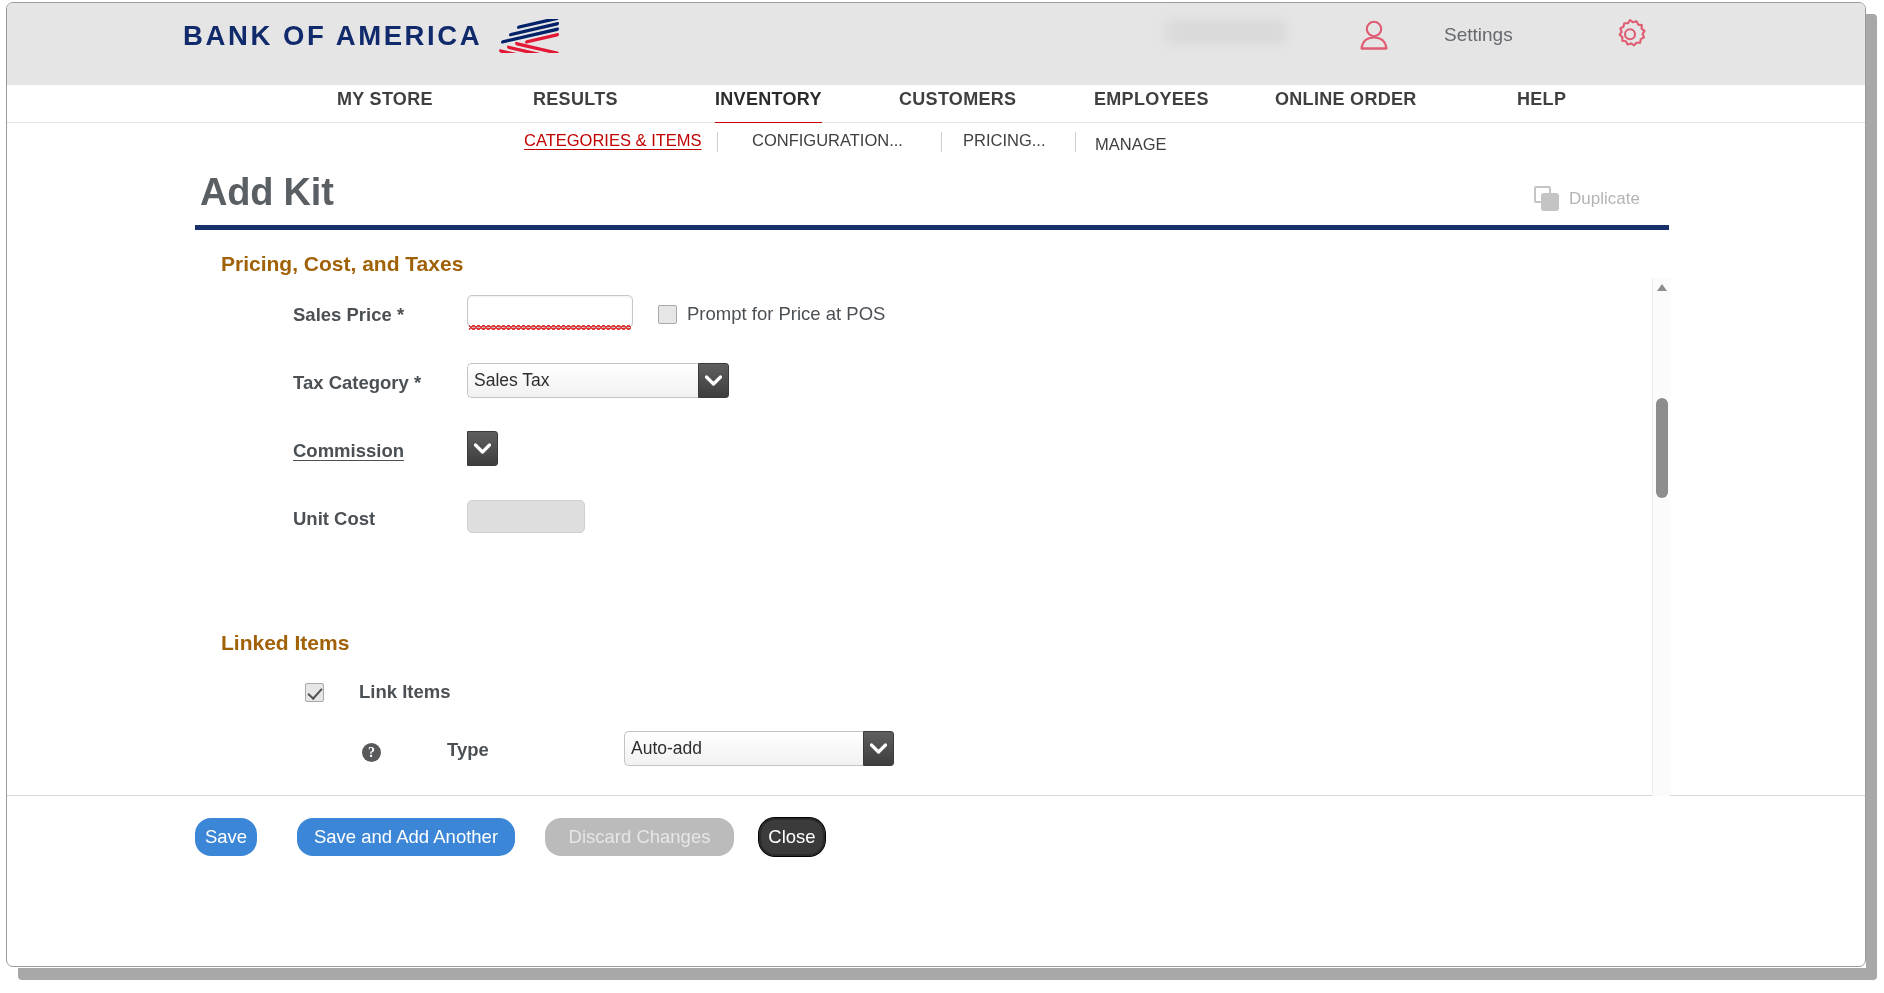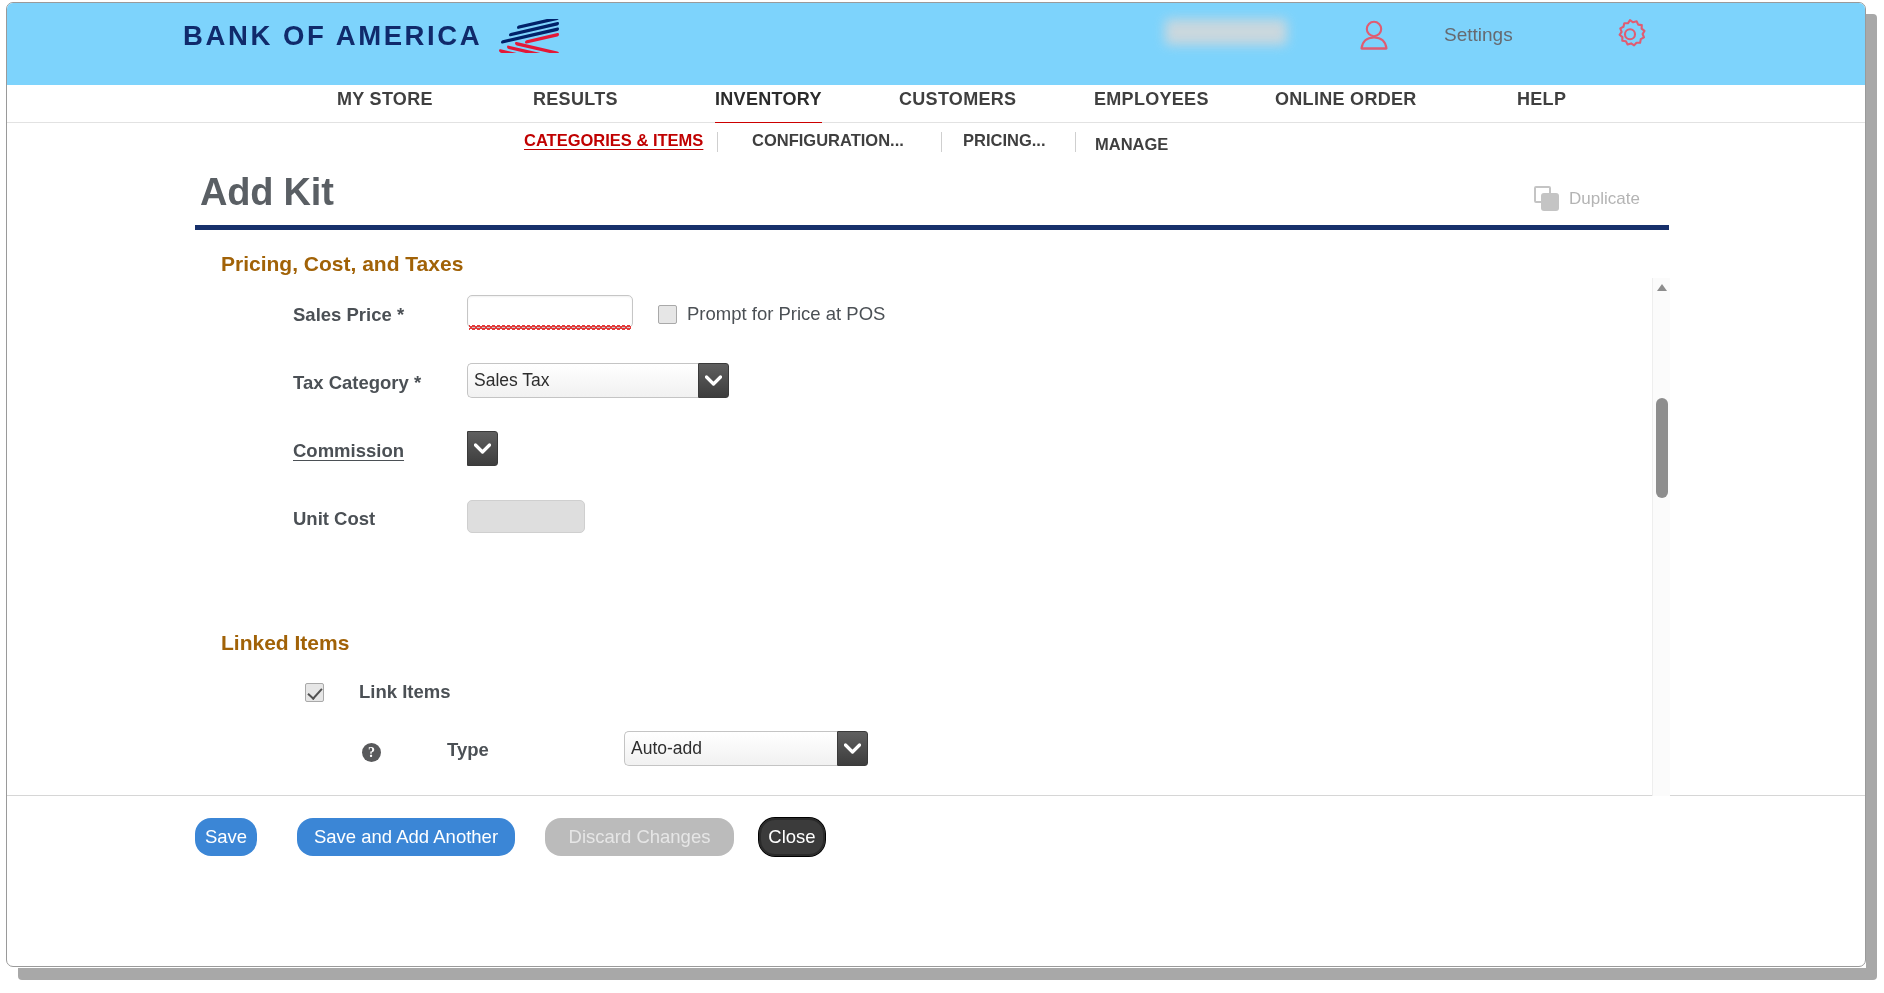--- a/index.html
+++ b/index.html
@@ -33,21 +33,21 @@
     left: 1866px; top: 14px;
     width: 11px; height: 966px;
     background: #a8a8a8;
     border-radius: 0 4px 4px 0;
   }
 
   
   #header {
     position: relative;
     height: 82px;
-    background: #7dd3fc;
+    background: #e5e5e5;
     text-decoration: underline;
   }
   #logo-wrap {
     position: absolute;
     left: 176px; top: 16px;
     display: flex; align-items: center; gap: 13px;
   }
   #logo-text {
     font-size: 27.5px;
     font-weight: bold;
@@ -115,21 +115,21 @@
   
   #sub-nav {
     position: relative;
     height: 46px;
     background: #ffffff;
   }
   .subnav-item {
     position: absolute;
     top: 8px;
     font-size: 16.5px;
-    font-weight: bold;
+    font-weight: normal;
     color: #3f3f3f;
     white-space: nowrap;
     cursor: pointer;
   }
   .subnav-item.active {
     color: #c00000;
     text-decoration: underline;
     text-underline-offset: 3px;
   }
   .subnav-sep {
@@ -464,21 +464,21 @@
     <div class="field-label" style="left:286px; top:277px">Unit Cost</div>
     <div class="text-input disabled" style="left:460px; top:269px; width:118px"></div>
 
     <div class="section-heading" style="left:214px; top:400px">Linked Items</div>
 
     <div class="checkbox checked" style="left:298px; top:452px"></div>
     <div class="checkbox-label bold" style="left:352px; top:450px">Link Items</div>
 
     <div id="help-icon" style="left:355px; top:512px">?</div>
     <div class="field-label" style="left:440px; top:508px">Type</div>
-    <div class="select-ctl" style="left:617px; top:500px; width:244px">
+    <div class="select-ctl" style="left:617px; top:500px; width:270px">
       <div class="sel-field">Auto-add</div>
       <div class="sel-arrow">
         <svg width="17" height="11" viewBox="0 0 17 11">
           <path d="M1.5 2 L8.5 9 L15.5 2" fill="none" stroke="#ffffff" stroke-width="3.2" stroke-linecap="round" stroke-linejoin="round"></path>
         </svg>
       </div>
     </div>
   </div>
 
   <div id="scrollbar">

